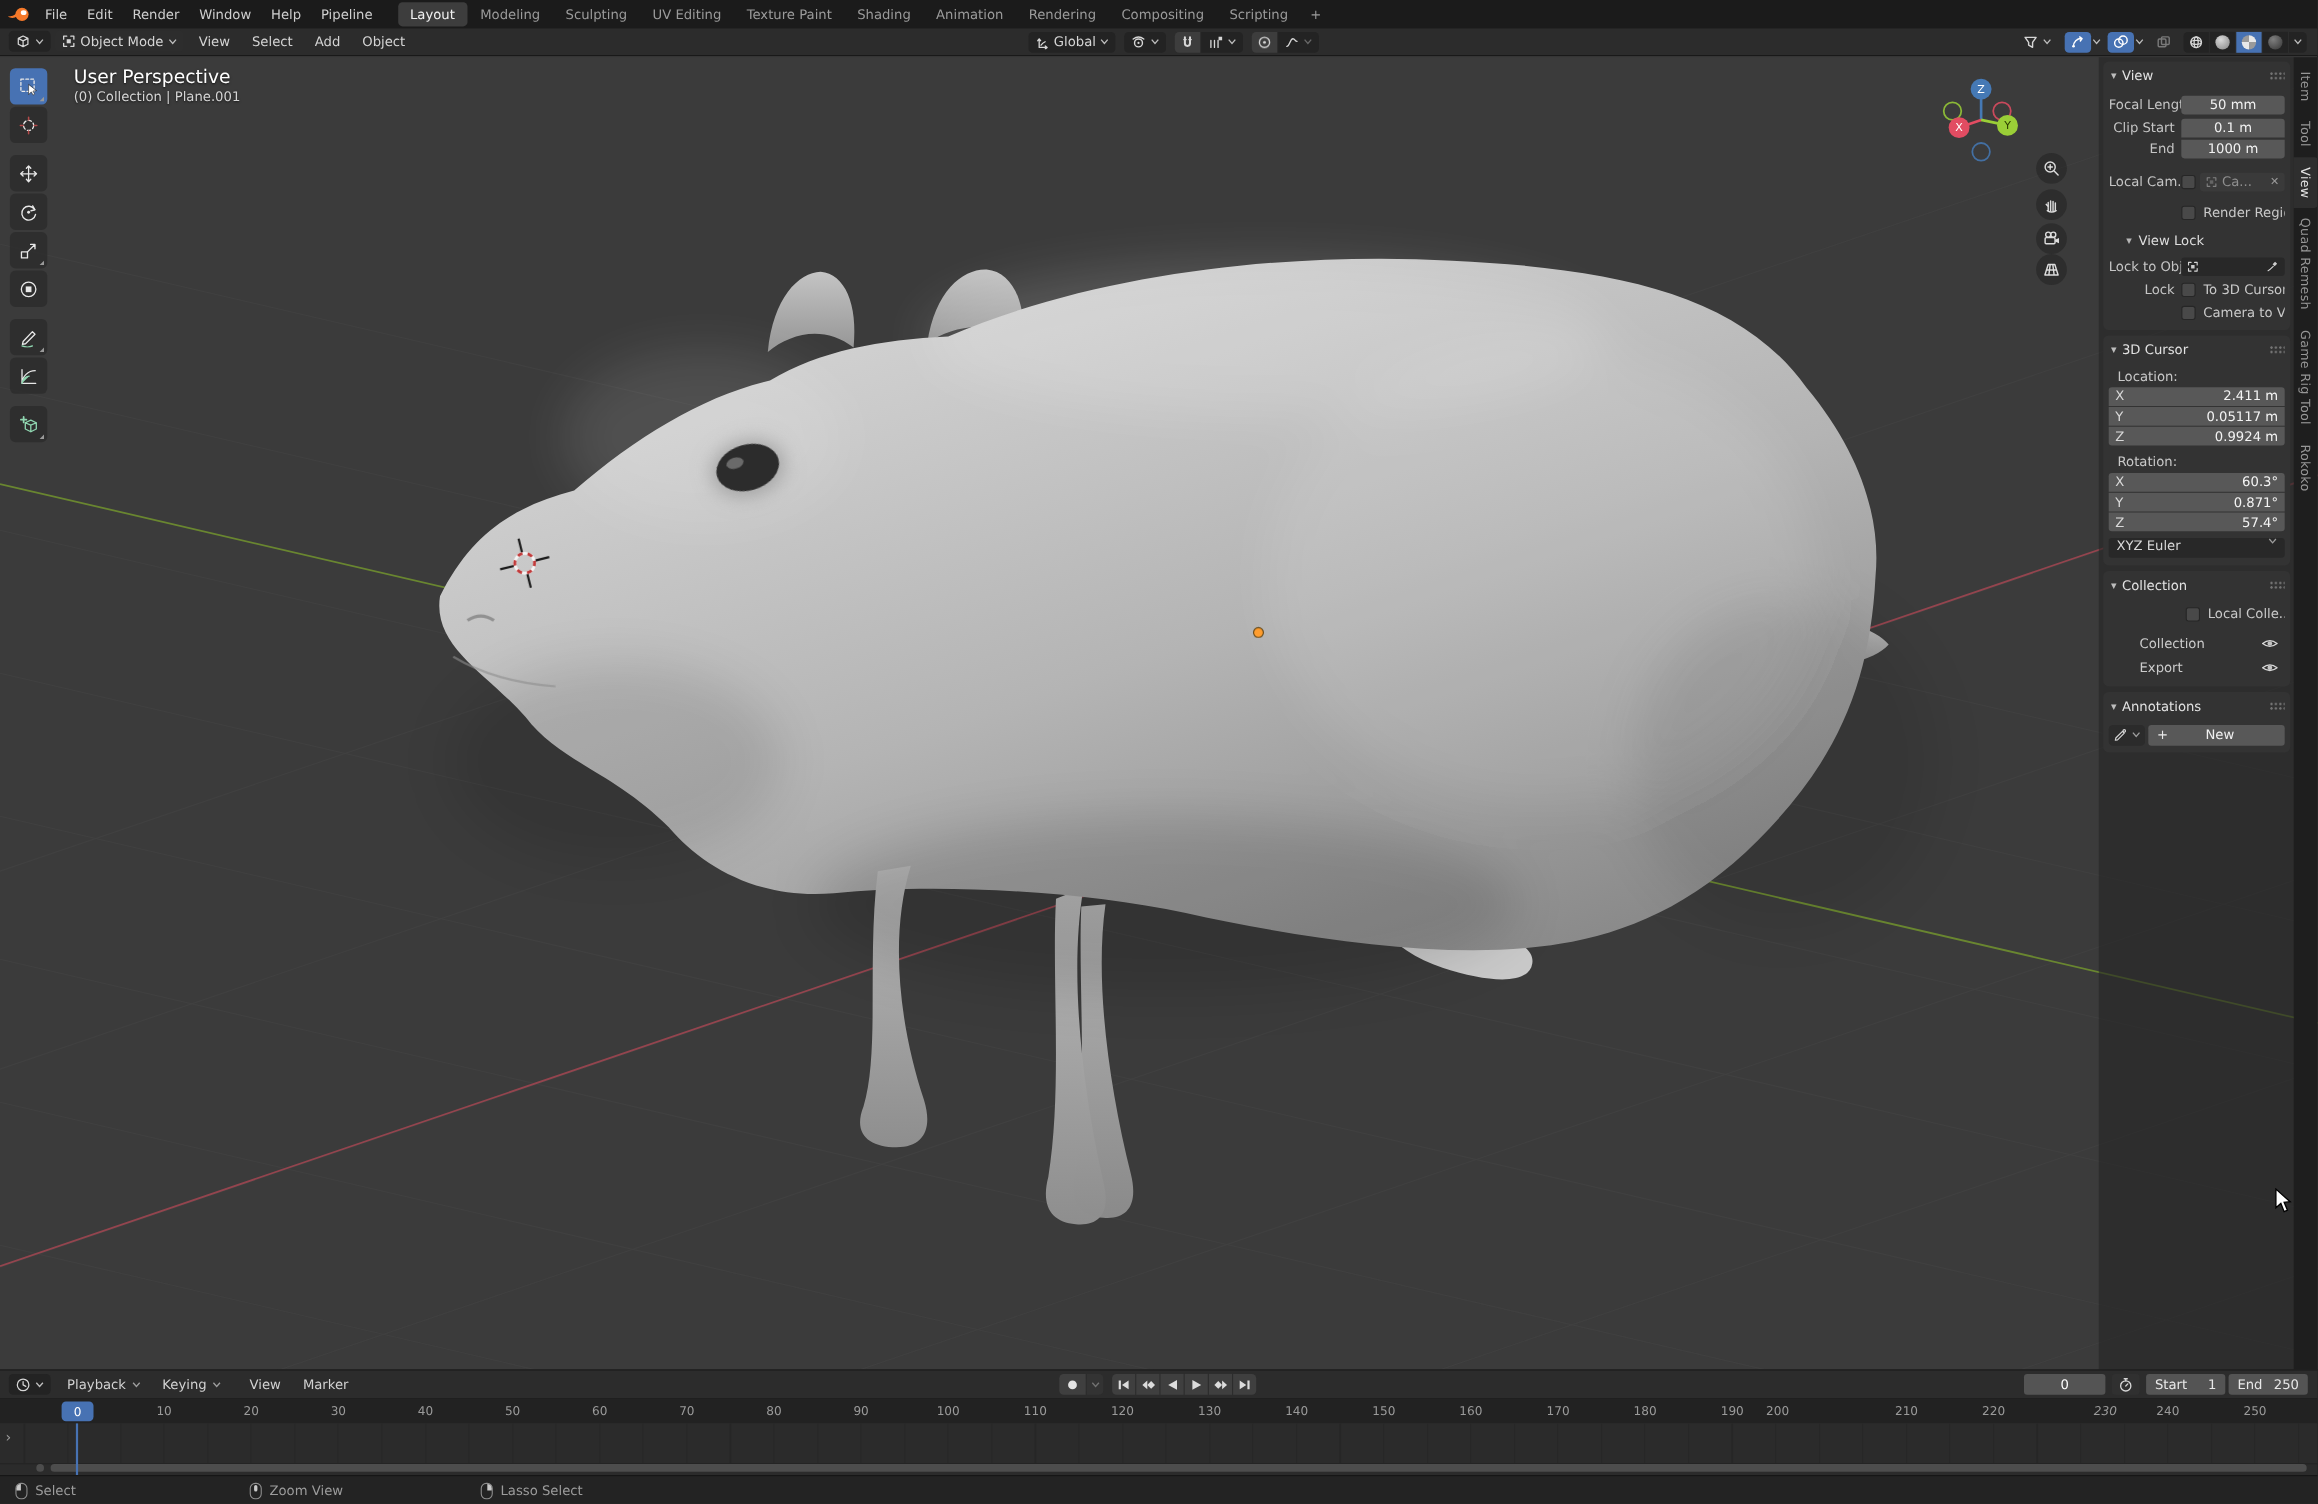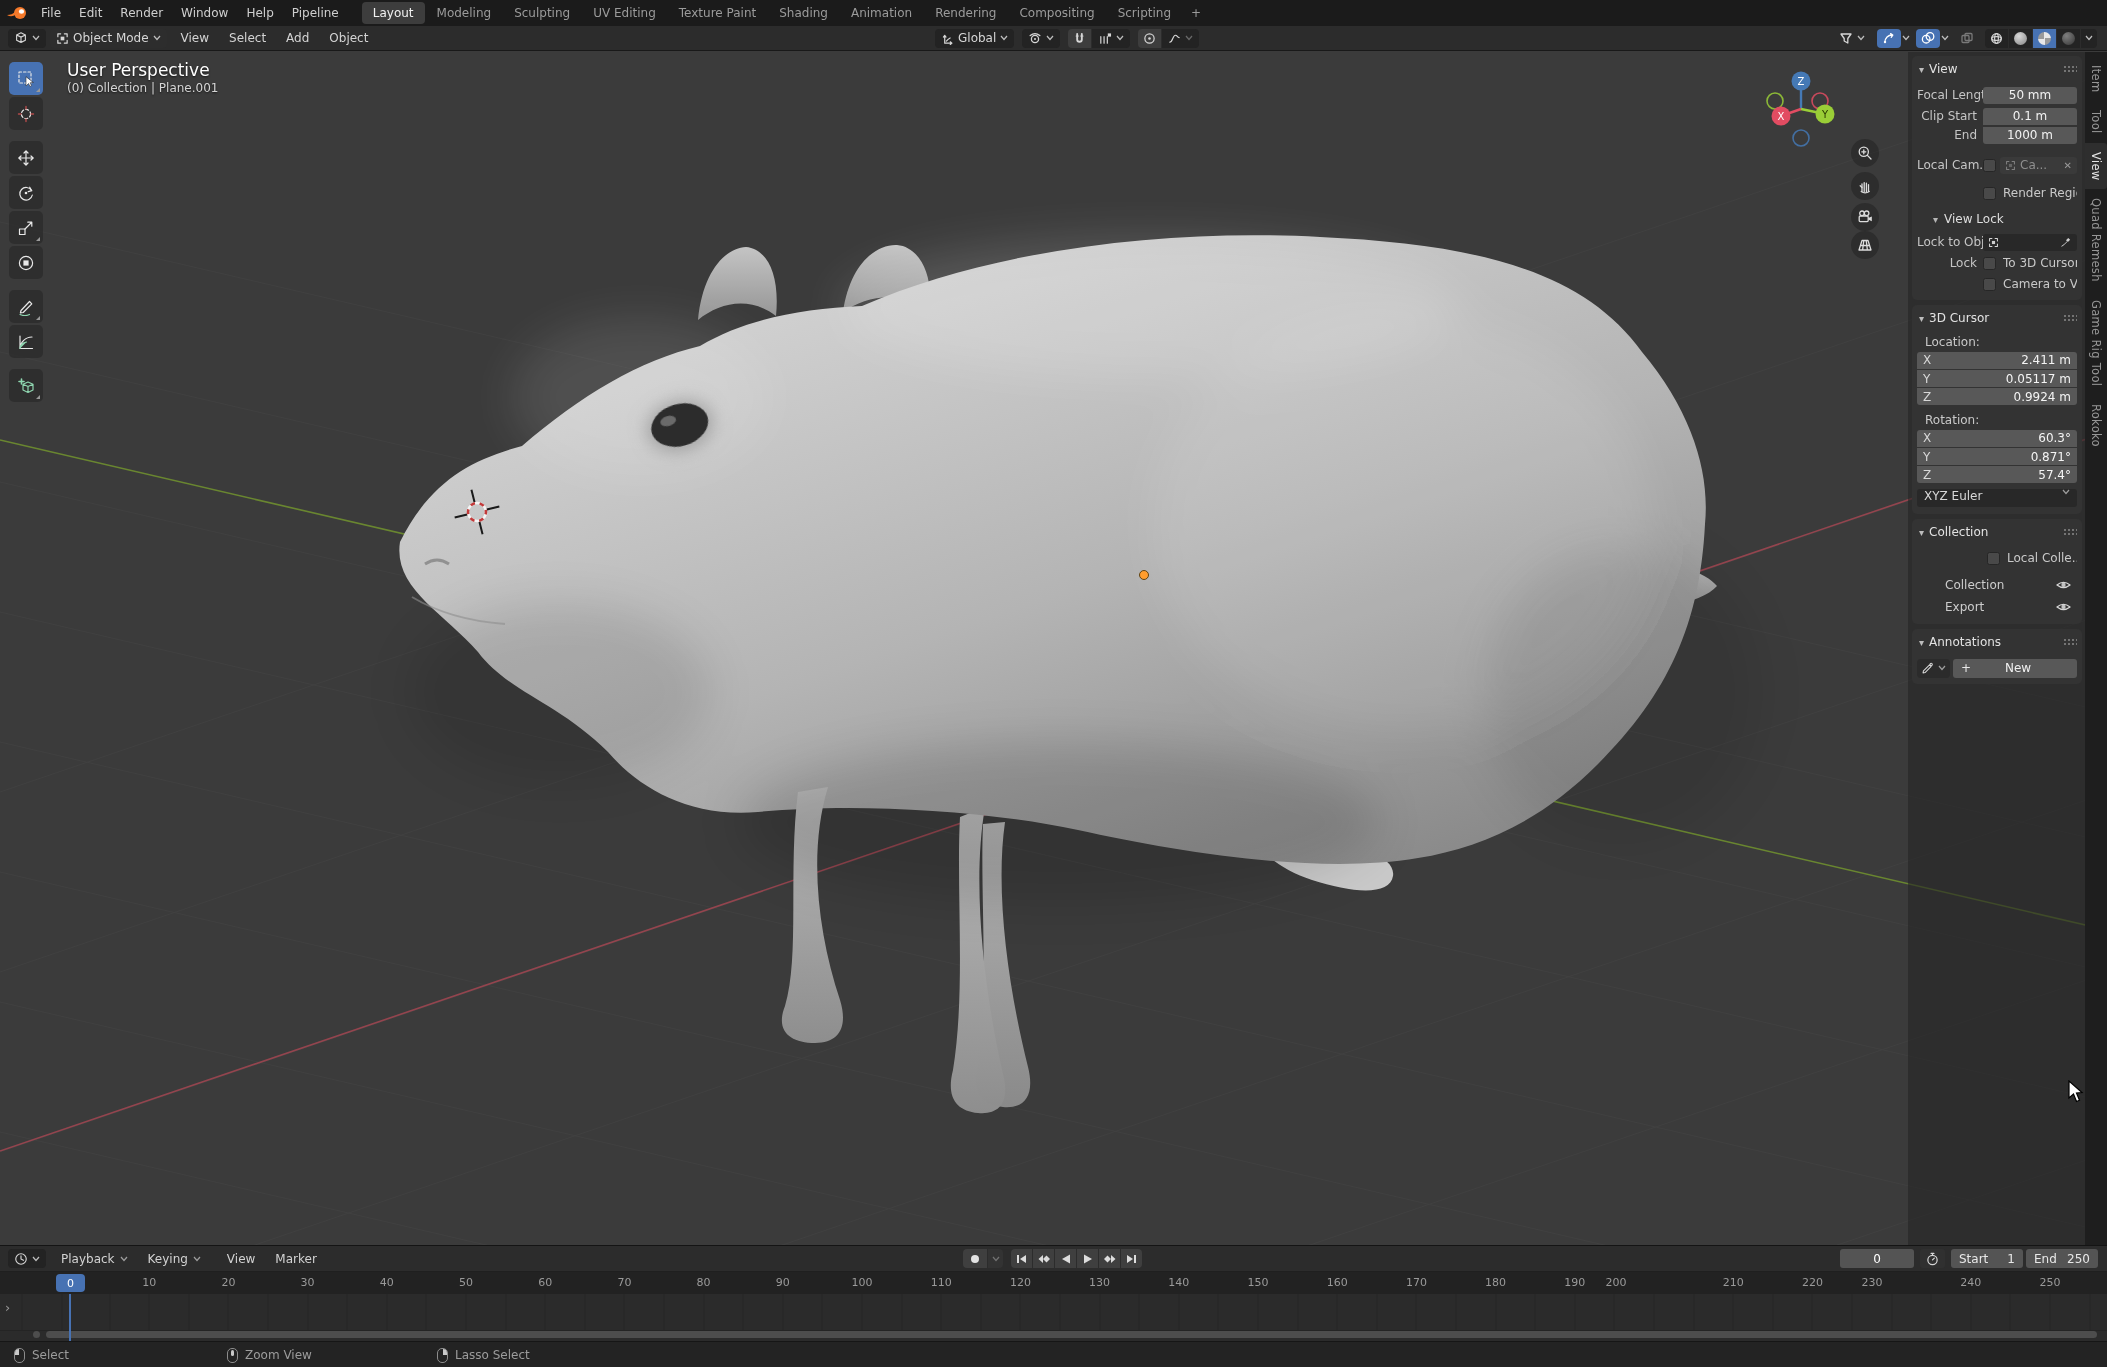--- a/index.html
+++ b/index.html
@@ -22,21 +22,21 @@
   .pillgrp{display:flex;align-items:center;gap:1px}
   .pillgrp .pill{border-radius:0}
   .pillgrp .pill:first-child{border-radius:4px 0 0 4px}
   .pillgrp .pill:last-child{border-radius:0 4px 4px 0}
   .iconbtn{display:flex;align-items:center;justify-content:center;width:24px;height:19px;border-radius:4px}
   .iconbtn.blue{background:#4772b3}
   .iconbtn.blue svg{stroke:#fff}
   .chev{width:8px;height:6px;display:inline-block}
   .dim{opacity:.45}
   .menu-plain{padding:3px 10px;color:#d4d4d4}
-  .vh-left{display:flex;align-items:center;padding-left:8px;gap:4px}
+  .vh-left{display:flex;padding-left:8px;gap:4px}
   .vh-center{position:absolute;left:935px;display:flex;align-items:flex-start;gap:8px}
   .vh-right{position:absolute;right:10px;display:flex;align-items:center;gap:6px}
   svg.ic{display:block;stroke:#d6d6d6;fill:none;stroke-width:1.3;stroke-linecap:round;stroke-linejoin:round}
   .sphere{width:13px;height:13px;border-radius:50%}
 
   
   .main{position:absolute;left:0;top:52px;right:0;bottom:122px}
   .vpsvg{position:absolute;left:0;top:0}
   .vp-overlay{position:absolute;left:67px;top:9px;line-height:18px;text-shadow:0 1px 2px rgba(0,0,0,.65)}
   .vp-overlay .t1{color:#ffffff;font-size:17px}
@@ -837,21 +837,21 @@
         <span class="tick" style="left: 1099.6px;">130</span>
         <span class="tick" style="left: 1178.8px;">140</span>
         <span class="tick" style="left: 1258px;">150</span>
         <span class="tick" style="left: 1337.2px;">160</span>
         <span class="tick" style="left: 1416.4px;">170</span>
         <span class="tick" style="left: 1495.6px;">180</span>
         <span class="tick" style="left: 1574.8px;">190</span>
         <span class="tick" style="left: 1616px;">200</span>
         <span class="tick" style="left: 1733.2px;">210</span>
         <span class="tick" style="left: 1812.4px;">220</span>
-        <span class="tick" style="left: 1872px;">230</span>
+        <span class="tick" style="left: 1914px; font-style: italic;">230</span>
         <span class="tick" style="left: 1970.8px;">240</span>
         <span class="tick" style="left: 2050px;">250</span>
       </div>
 
     <div class="tl-channels">
       <span class="playhead"></span>
       <span class="expand-arrow">›</span>
     </div>
     <span class="tl-dot"></span>
     <span class="tl-scroll"></span>

